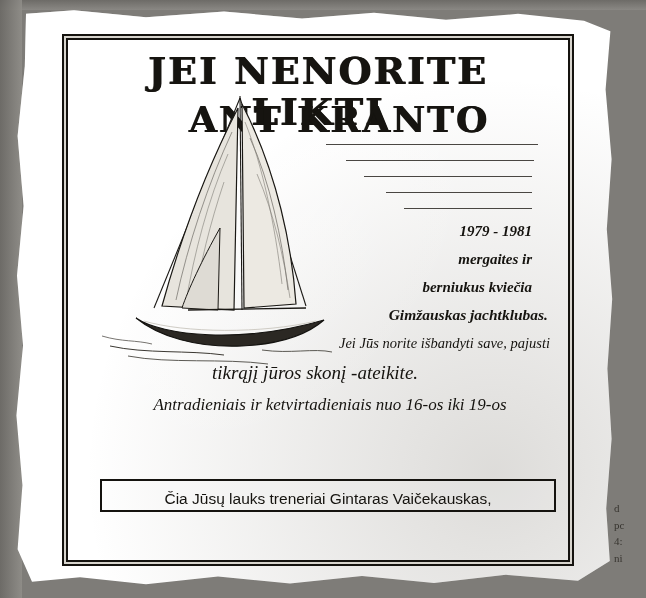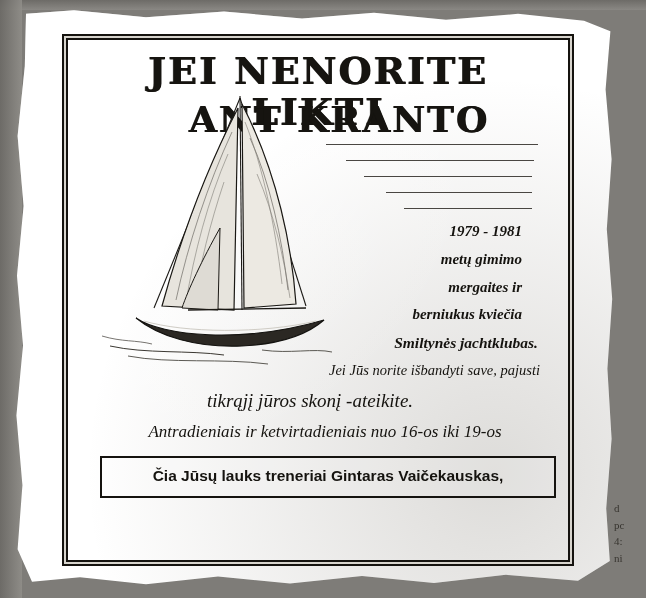--- a/index.html
+++ b/index.html
@@ -136,21 +136,21 @@
   #body-copy {
     position: absolute;
     left: 46px;
     top: 186px;
     width: 440px;
     color: #15130f;
     font-family: "Liberation Serif", serif;
     font-style: italic;
   }
   #body-copy p {
-    margin: 0 10px 9px 0;
+    margin: 0 0 9px 0;
     line-height: 1.25;
   }
   .ln { display: block; }
 
   .line-1, .line-2, .line-3, .line-4 {
     text-align: right;
     font-size: 15px;
     font-weight: bold;
     padding-right: 18px;
   }
@@ -162,28 +162,28 @@
   }
   .line-6 { text-align: right; font-size: 14.5px; }
   .line-7 { text-align: center; font-size: 19px; padding-right: 30px; }
   .line-8 { text-align: center; font-size: 17px; }
   .line-9 { text-align: left; font-size: 15px; padding-left: 4px; }
 
   
   #coaches-box {
     position: absolute;
     left: 36px;
-    top: 420px;
+    top: 443px;
     width: 432px;
-    padding: 8px 10px 9px 10px;
+    padding: 8px 10px 0 10px;
     border: 2px solid #15130f;
     text-align: center;
     font-family: "Liberation Sans", sans-serif;
     font-size: 15.5px;
-    font-weight: 700;
+    font-weight: 400;
     color: #15130f;
     line-height: 1.35;
     background: rgba(255,255,255,0.12);
   }
 
   
   #side-fragment {
     position: absolute;
     right: 6px;
     top: 500px;
@@ -246,24 +246,23 @@
 
           <path d="M18 268 C 54 276, 96 272, 132 277" stroke="#3b3832" stroke-width="1"></path>
           <path d="M36 278 C 78 286, 130 280, 176 286" stroke="#4a4741" stroke-width="0.9"></path>
           <path d="M10 258 C 30 264, 44 262, 60 266" stroke="#55524c" stroke-width="0.8"></path>
           <path d="M170 272 C 198 276, 222 270, 240 274" stroke="#4a4741" stroke-width="0.9"></path>
         </g>
       </svg>
 
       <div id="body-copy">
         <p class="line-1">1979 - 1981</p>
-        <p class="line-2">metų gimimo</p>
         <p class="line-3">mergaites ir</p>
         <p class="line-4">berniukus kviečia</p>
-        <p class="line-5">Smiltynės jachtklubas.</p>
+        <p class="line-5">Gimžauskas jachtklubas.</p>
         <p class="line-6">Jei Jūs norite išbandyti save, pajusti</p>
         <p class="line-7">tikrąjį jūros skonį -ateikite.</p>
         <p class="line-8">Antradieniais ir ketvirtadieniais nuo 16-os iki 19-os</p>
       </div>
 
       <div id="coaches-box">
         <span class="ln">Čia Jūsų lauks treneriai Gintaras Vaičekauskas,</span>
       </div>
 
     </div>

